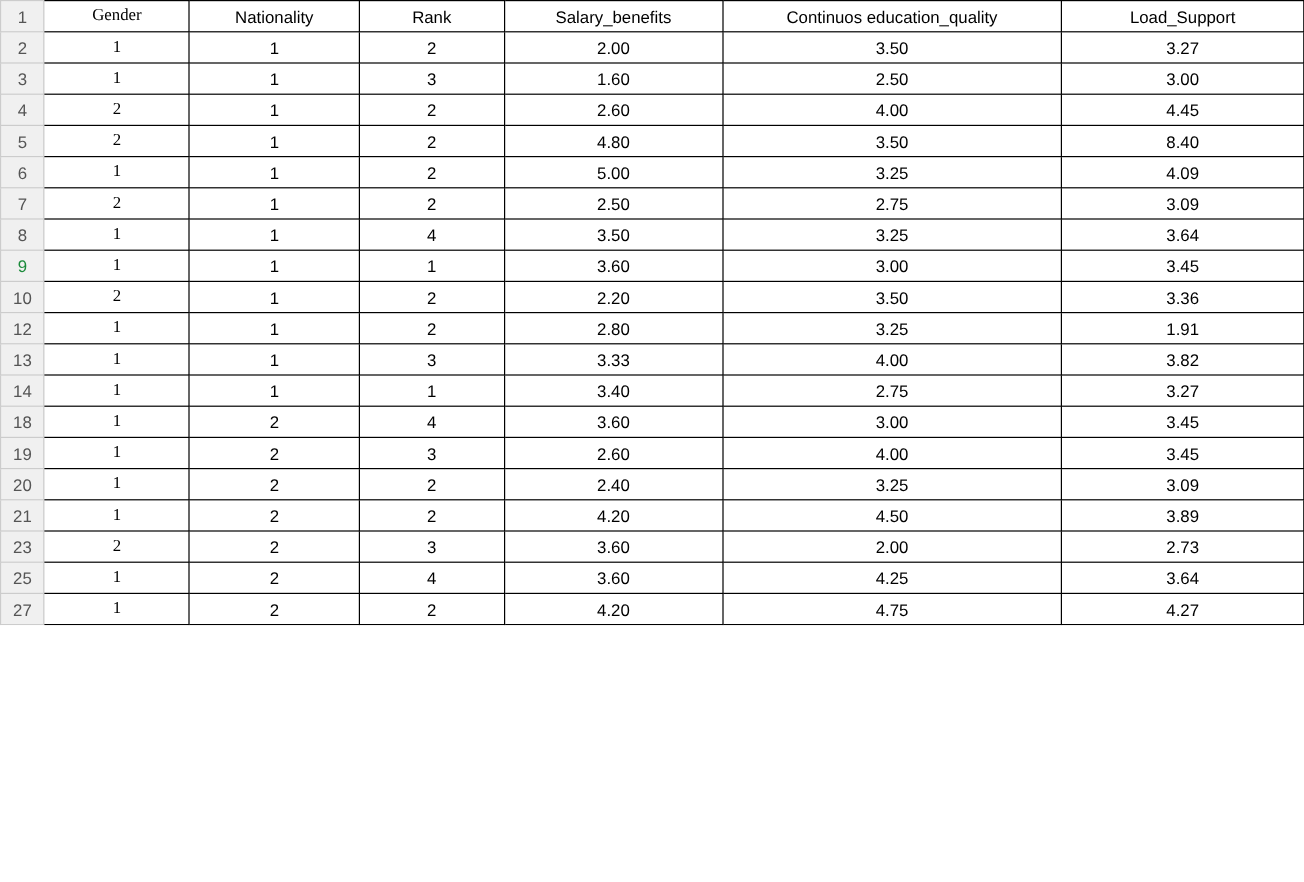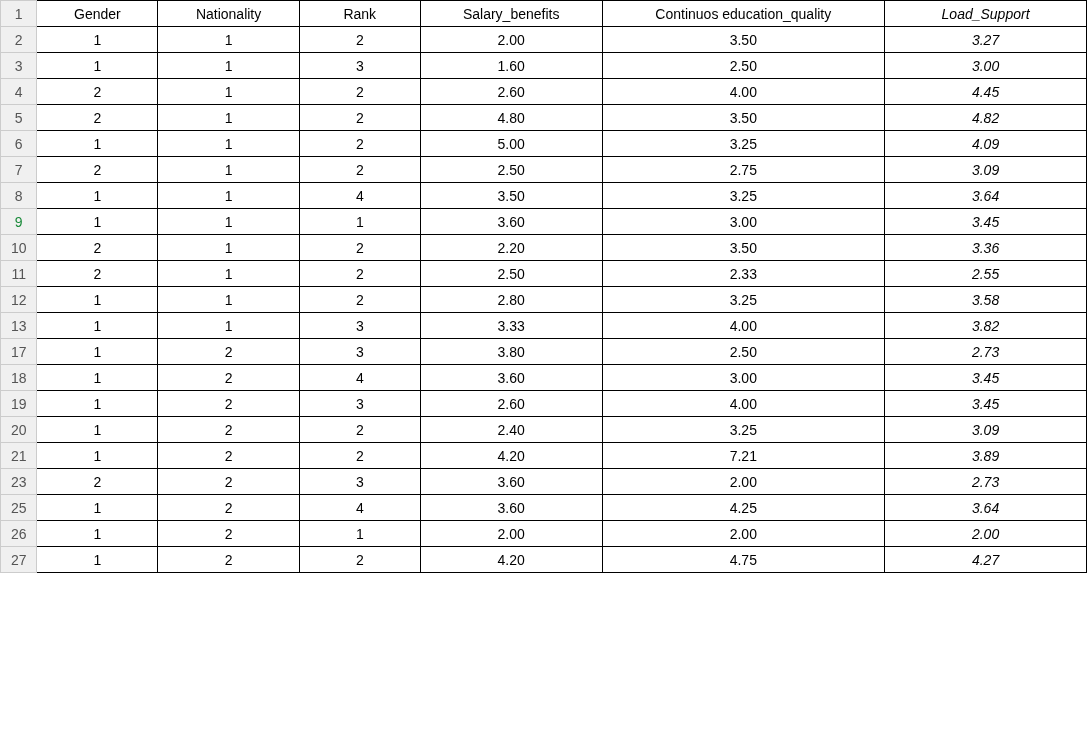--- a/index.html
+++ b/index.html
@@ -41,26 +41,26 @@
       min-width: 36px;
       padding: 3px 6px;
       font-size: 14px;
     }
     .row-header.selected {
       color: #1a8a3a;
     }
     .col-header {
       font-weight: normal;
     }
-    .col-gender { width: 120px; }
+    .col-gender { width: 120px; font-family: Liberation Serif, serif; }
     .col-nationality { width: 140px; }
     .col-rank { width: 120px; }
     .col-salary { width: 180px; }
     .col-edu { width: 280px; }
-    .col-load { width: 200px; font-style: italic; }
+    .col-load { width: 200px; }
   </style>
 </head>
 <body>
 
 <div class="spreadsheet">
     <div class="row">
       <div class="row-header">1</div>
       <div class="cell col-header col-gender">Gender</div>
       <div class="cell col-header col-nationality">Nationality</div>
       <div class="cell col-header col-rank">Rank</div>
@@ -95,21 +95,21 @@
       <div class="cell col-edu">4.00</div>
       <div class="cell col-load">4.45</div>
     </div>
     <div class="row">
       <div class="row-header">5</div>
       <div class="cell col-gender">2</div>
       <div class="cell col-nationality">1</div>
       <div class="cell col-rank">2</div>
       <div class="cell col-salary">4.80</div>
       <div class="cell col-edu">3.50</div>
-      <div class="cell col-load">4.82</div>
+      <div class="cell col-load">8.40</div>
     </div>
     <div class="row">
       <div class="row-header">6</div>
       <div class="cell col-gender">1</div>
       <div class="cell col-nationality">1</div>
       <div class="cell col-rank">2</div>
       <div class="cell col-salary">5.00</div>
       <div class="cell col-edu">3.25</div>
       <div class="cell col-load">4.09</div>
     </div>
@@ -143,54 +143,45 @@
     <div class="row">
       <div class="row-header">10</div>
       <div class="cell col-gender">2</div>
       <div class="cell col-nationality">1</div>
       <div class="cell col-rank">2</div>
       <div class="cell col-salary">2.20</div>
       <div class="cell col-edu">3.50</div>
       <div class="cell col-load">3.36</div>
     </div>
     <div class="row">
-      <div class="row-header">11</div>
-      <div class="cell col-gender">2</div>
-      <div class="cell col-nationality">1</div>
-      <div class="cell col-rank">2</div>
-      <div class="cell col-salary">2.50</div>
-      <div class="cell col-edu">2.33</div>
-      <div class="cell col-load">2.55</div>
-    </div>
-    <div class="row">
       <div class="row-header">12</div>
       <div class="cell col-gender">1</div>
       <div class="cell col-nationality">1</div>
       <div class="cell col-rank">2</div>
       <div class="cell col-salary">2.80</div>
       <div class="cell col-edu">3.25</div>
-      <div class="cell col-load">3.58</div>
+      <div class="cell col-load">1.91</div>
     </div>
     <div class="row">
       <div class="row-header">13</div>
       <div class="cell col-gender">1</div>
       <div class="cell col-nationality">1</div>
       <div class="cell col-rank">3</div>
       <div class="cell col-salary">3.33</div>
       <div class="cell col-edu">4.00</div>
       <div class="cell col-load">3.82</div>
     </div>
     <div class="row">
-      <div class="row-header">17</div>
-      <div class="cell col-gender">1</div>
-      <div class="cell col-nationality">2</div>
-      <div class="cell col-rank">3</div>
-      <div class="cell col-salary">3.80</div>
-      <div class="cell col-edu">2.50</div>
-      <div class="cell col-load">2.73</div>
+      <div class="row-header">14</div>
+      <div class="cell col-gender">1</div>
+      <div class="cell col-nationality">1</div>
+      <div class="cell col-rank">1</div>
+      <div class="cell col-salary">3.40</div>
+      <div class="cell col-edu">2.75</div>
+      <div class="cell col-load">3.27</div>
     </div>
     <div class="row">
       <div class="row-header">18</div>
       <div class="cell col-gender">1</div>
       <div class="cell col-nationality">2</div>
       <div class="cell col-rank">4</div>
       <div class="cell col-salary">3.60</div>
       <div class="cell col-edu">3.00</div>
       <div class="cell col-load">3.45</div>
     </div>
@@ -211,49 +202,40 @@
       <div class="cell col-salary">2.40</div>
       <div class="cell col-edu">3.25</div>
       <div class="cell col-load">3.09</div>
     </div>
     <div class="row">
       <div class="row-header">21</div>
       <div class="cell col-gender">1</div>
       <div class="cell col-nationality">2</div>
       <div class="cell col-rank">2</div>
       <div class="cell col-salary">4.20</div>
-      <div class="cell col-edu">7.21</div>
+      <div class="cell col-edu">4.50</div>
       <div class="cell col-load">3.89</div>
     </div>
     <div class="row">
       <div class="row-header">23</div>
       <div class="cell col-gender">2</div>
       <div class="cell col-nationality">2</div>
       <div class="cell col-rank">3</div>
       <div class="cell col-salary">3.60</div>
       <div class="cell col-edu">2.00</div>
       <div class="cell col-load">2.73</div>
     </div>
     <div class="row">
       <div class="row-header">25</div>
       <div class="cell col-gender">1</div>
       <div class="cell col-nationality">2</div>
       <div class="cell col-rank">4</div>
       <div class="cell col-salary">3.60</div>
       <div class="cell col-edu">4.25</div>
       <div class="cell col-load">3.64</div>
-    </div>
-    <div class="row">
-      <div class="row-header">26</div>
-      <div class="cell col-gender">1</div>
-      <div class="cell col-nationality">2</div>
-      <div class="cell col-rank">1</div>
-      <div class="cell col-salary">2.00</div>
-      <div class="cell col-edu">2.00</div>
-      <div class="cell col-load">2.00</div>
     </div>
     <div class="row">
       <div class="row-header">27</div>
       <div class="cell col-gender">1</div>
       <div class="cell col-nationality">2</div>
       <div class="cell col-rank">2</div>
       <div class="cell col-salary">4.20</div>
       <div class="cell col-edu">4.75</div>
       <div class="cell col-load">4.27</div>
     </div>

